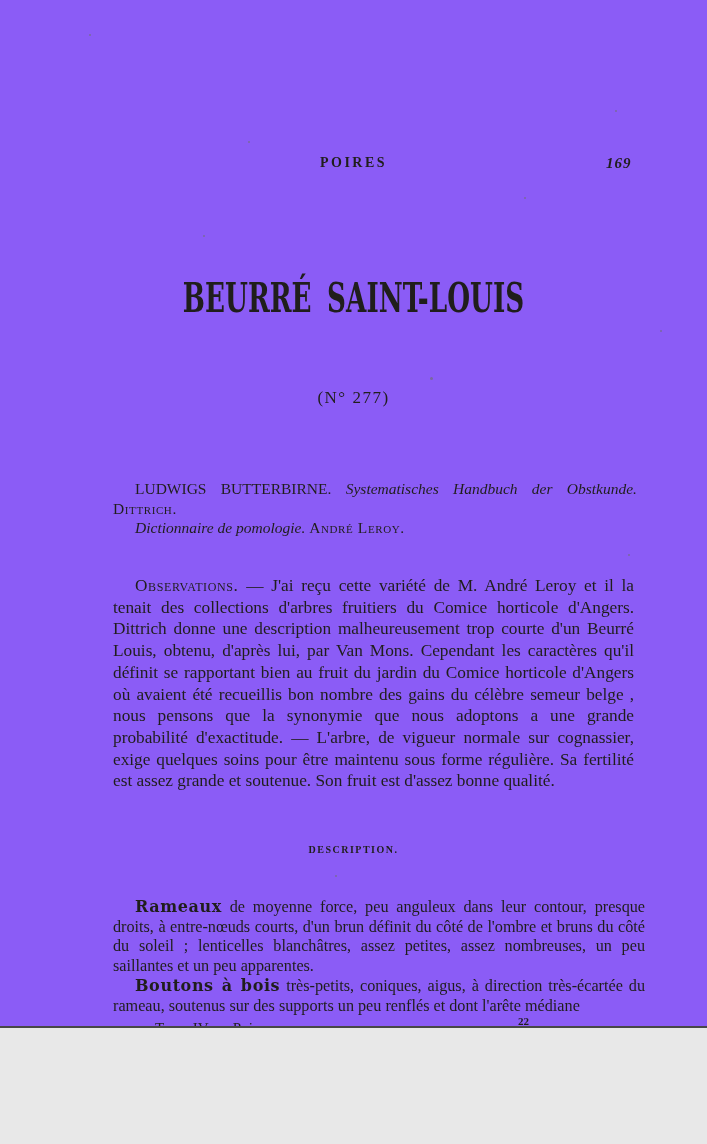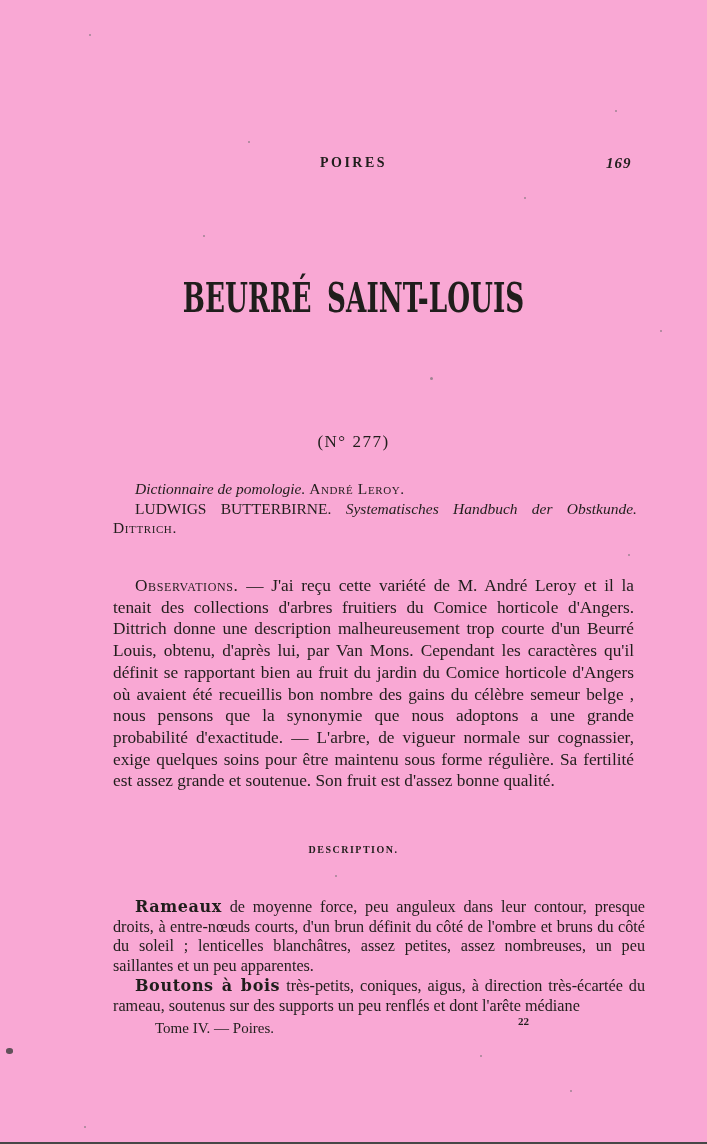--- a/index.html
+++ b/index.html
@@ -1,21 +1,21 @@
 <!DOCTYPE html>
 <html lang="fr"><head>
 <meta charset="utf-8">
 <style>
   html, body { margin: 0; padding: 0; background: #e8e8e8; }
   .page {
     position: relative;
     width: 707px;
-    height: 1144px;
+    height: 1028px;
     margin: 0 auto;
-    background: #f9a8d4;
+    background: #8b5cf6;
     color: #201e1c;
     font-family: "Liberation Serif", serif;
     overflow: hidden;
   }
   
   .running-head { position: absolute; top: 155px; left: 0; width: 100%; height: 20px; }
   .head-title {
     display: block; text-align: center;
     font-size: 14px; font-weight: 700; letter-spacing: 2.5px;
   }
@@ -28,21 +28,21 @@
     position: absolute; top: 278px; left: 0; width: 100%; margin: 0;
     text-align: center;
     font-family: "DejaVu Serif", serif;
     font-weight: 700; font-size: 41px; line-height: 1;
     letter-spacing: 0px; word-spacing: 10px;
     transform: scaleX(0.64); transform-origin: 50% 50%;
   }
   
   .variety-no {
     position: absolute; top: 388px; left: 0; width: 100%;
-    text-align: center; font-size: 17px; letter-spacing: 1.5px; margin-top: 44px;
+    text-align: center; font-size: 17px; letter-spacing: 1.5px;
   }
   
   .bib {
     position: absolute; top: 479px; left: 113px; width: 524px;
     font-size: 15.5px; line-height: 19.5px; text-align: justify;
   }
   .bib p { margin: 0; text-indent: 22px; }
   .sc { font-variant: small-caps; letter-spacing: 0.6px; }
   
   .observations {
@@ -80,26 +80,26 @@
   <div class="running-head">
     <span class="head-title">POIRES</span>
     <span class="head-page-num">169</span>
   </div>
 
   <h1 class="title">BEURRÉ SAINT-LOUIS</h1>
 
   <div class="variety-no">(N° 277)</div>
 
   <div class="bib">
-    <p><i>Dictionnaire de pomologie.</i>
-      <span class="sc">André Leroy.</span>
-    </p>
     <p><span>LUDWIGS BUTTERBIRNE.</span>
       <i>Systematisches Handbuch der Obstkunde.</i>
       <span class="sc">Dittrich.</span>
+    </p>
+    <p><i>Dictionnaire de pomologie.</i>
+      <span class="sc">André Leroy.</span>
     </p>
   </div>
 
   <p class="observations"><span class="sc">Observations.</span>
     <span>— J'ai reçu cette variété de M. André Leroy et il la tenait des collections d'arbres fruitiers du Comice horticole d'Angers. Dittrich donne une description malheureusement trop courte d'un Beurré Louis, obtenu, d'après lui, par Van Mons. Cependant les caractères qu'il définit se rapportant bien au fruit du jardin du Comice horticole d'Angers où avaient été recueillis bon nombre des gains du célèbre semeur belge , nous pensons que la synonymie que nous adoptons a une grande probabilité d'exactitude. — L'arbre, de vigueur normale sur cognassier, exige quelques soins pour être maintenu sous forme régulière. Sa fertilité est assez grande et soutenue. Son fruit est d'assez bonne qualité.</span>
   </p>
 
   <h2 class="desc-heading">DESCRIPTION.</h2>
 
   <div class="desc">

